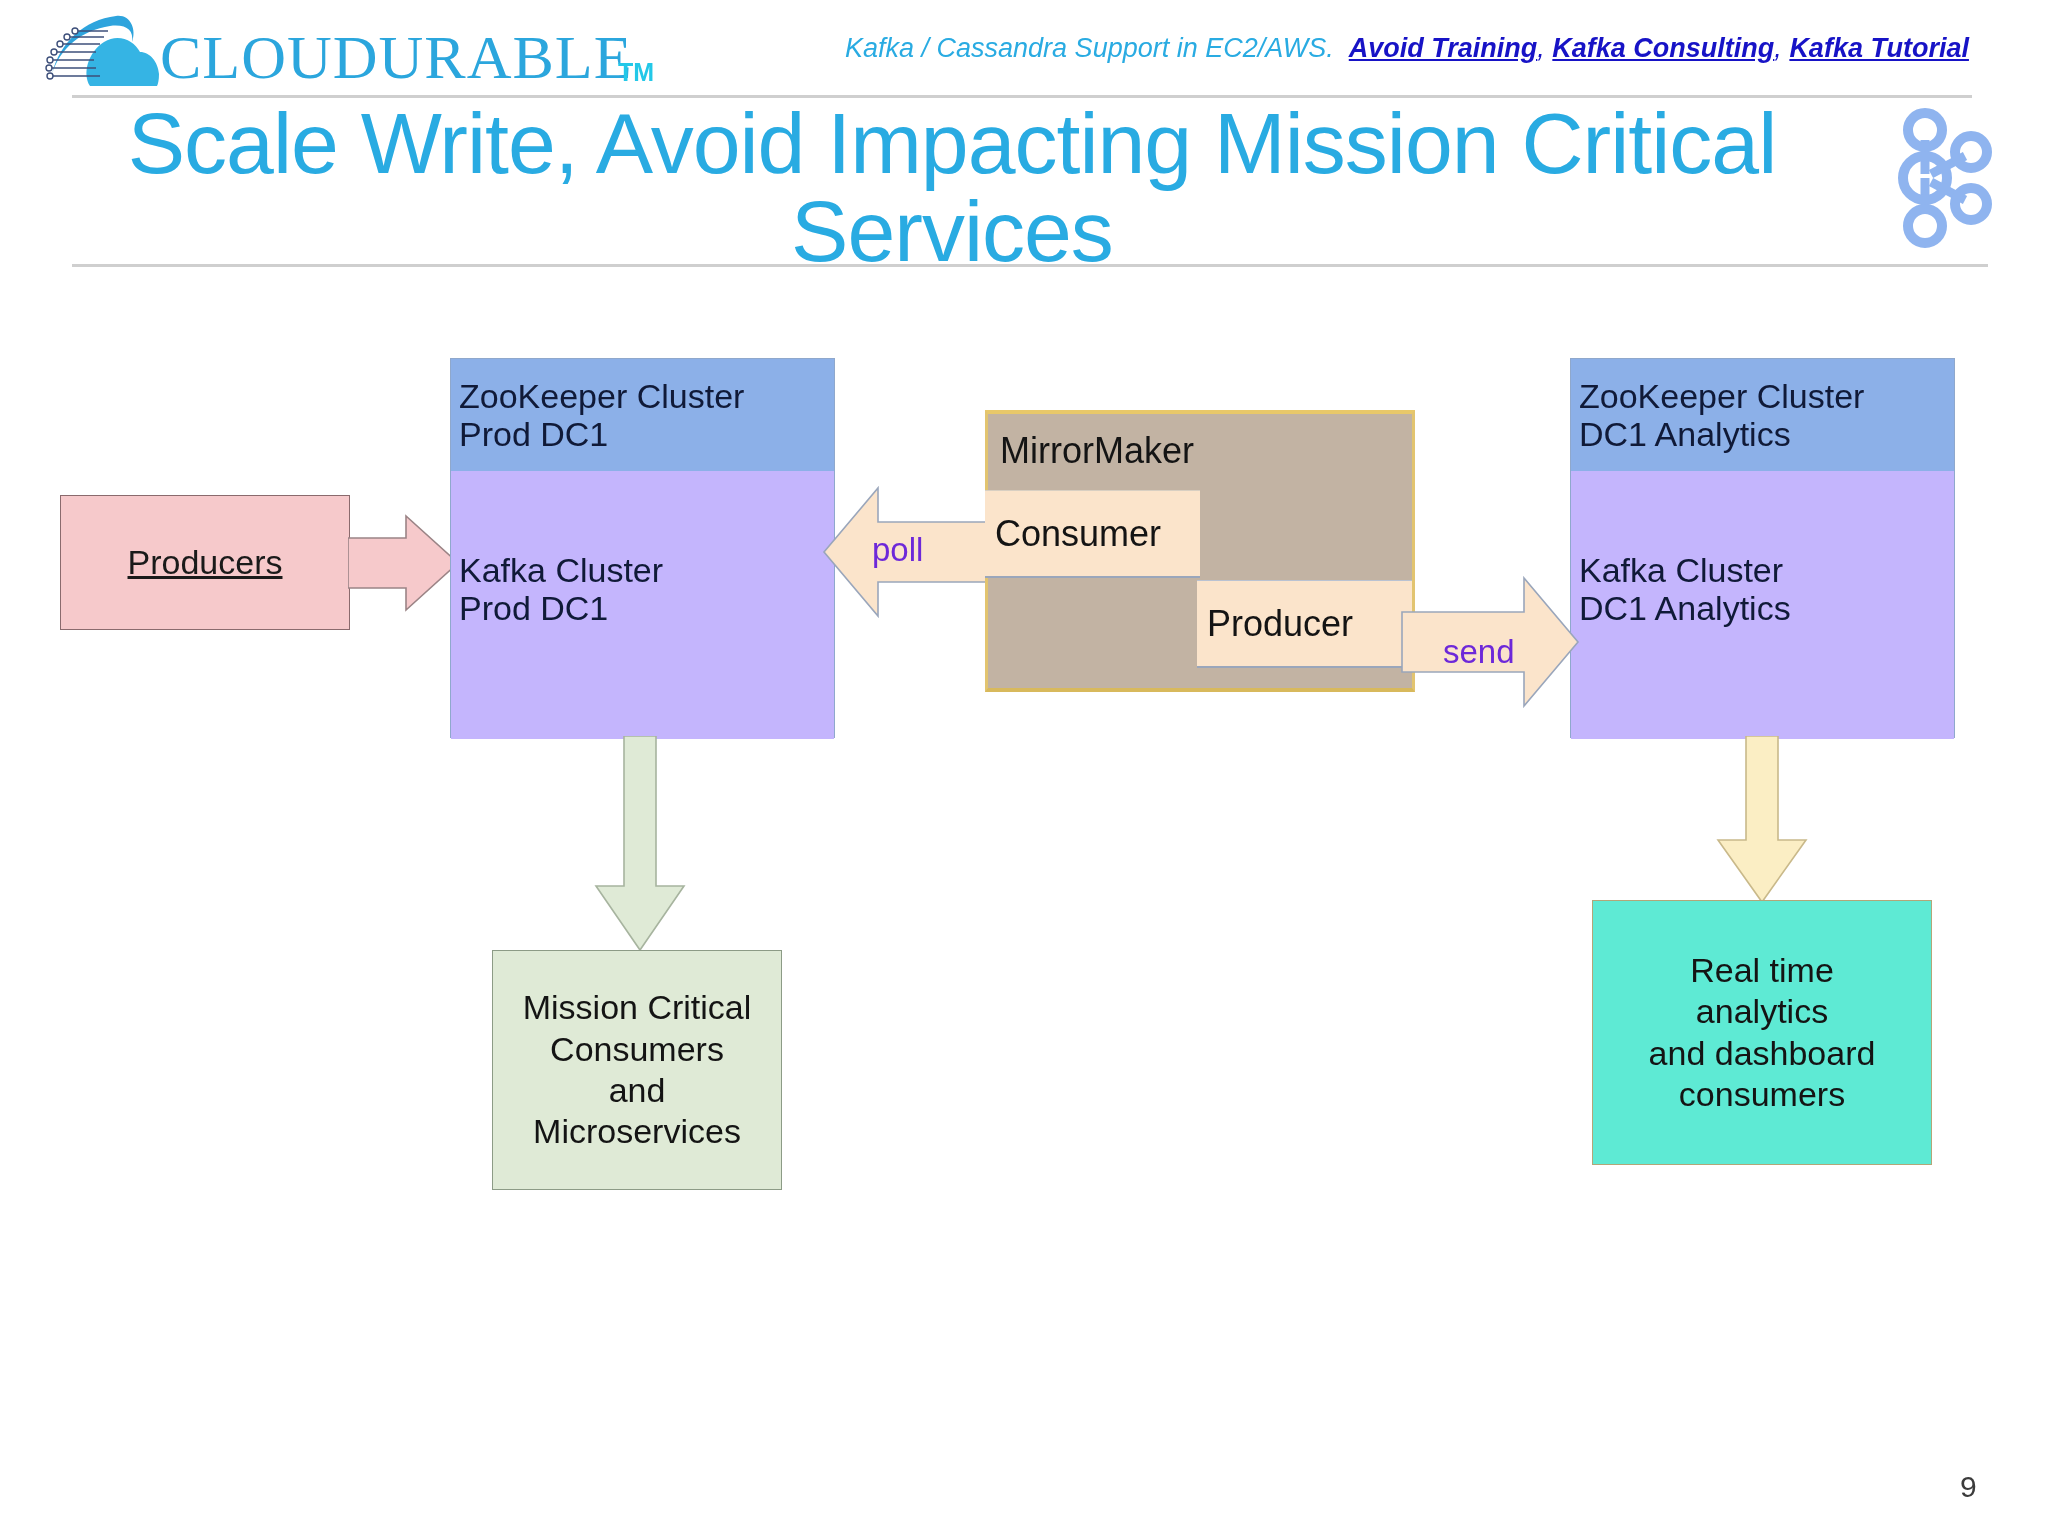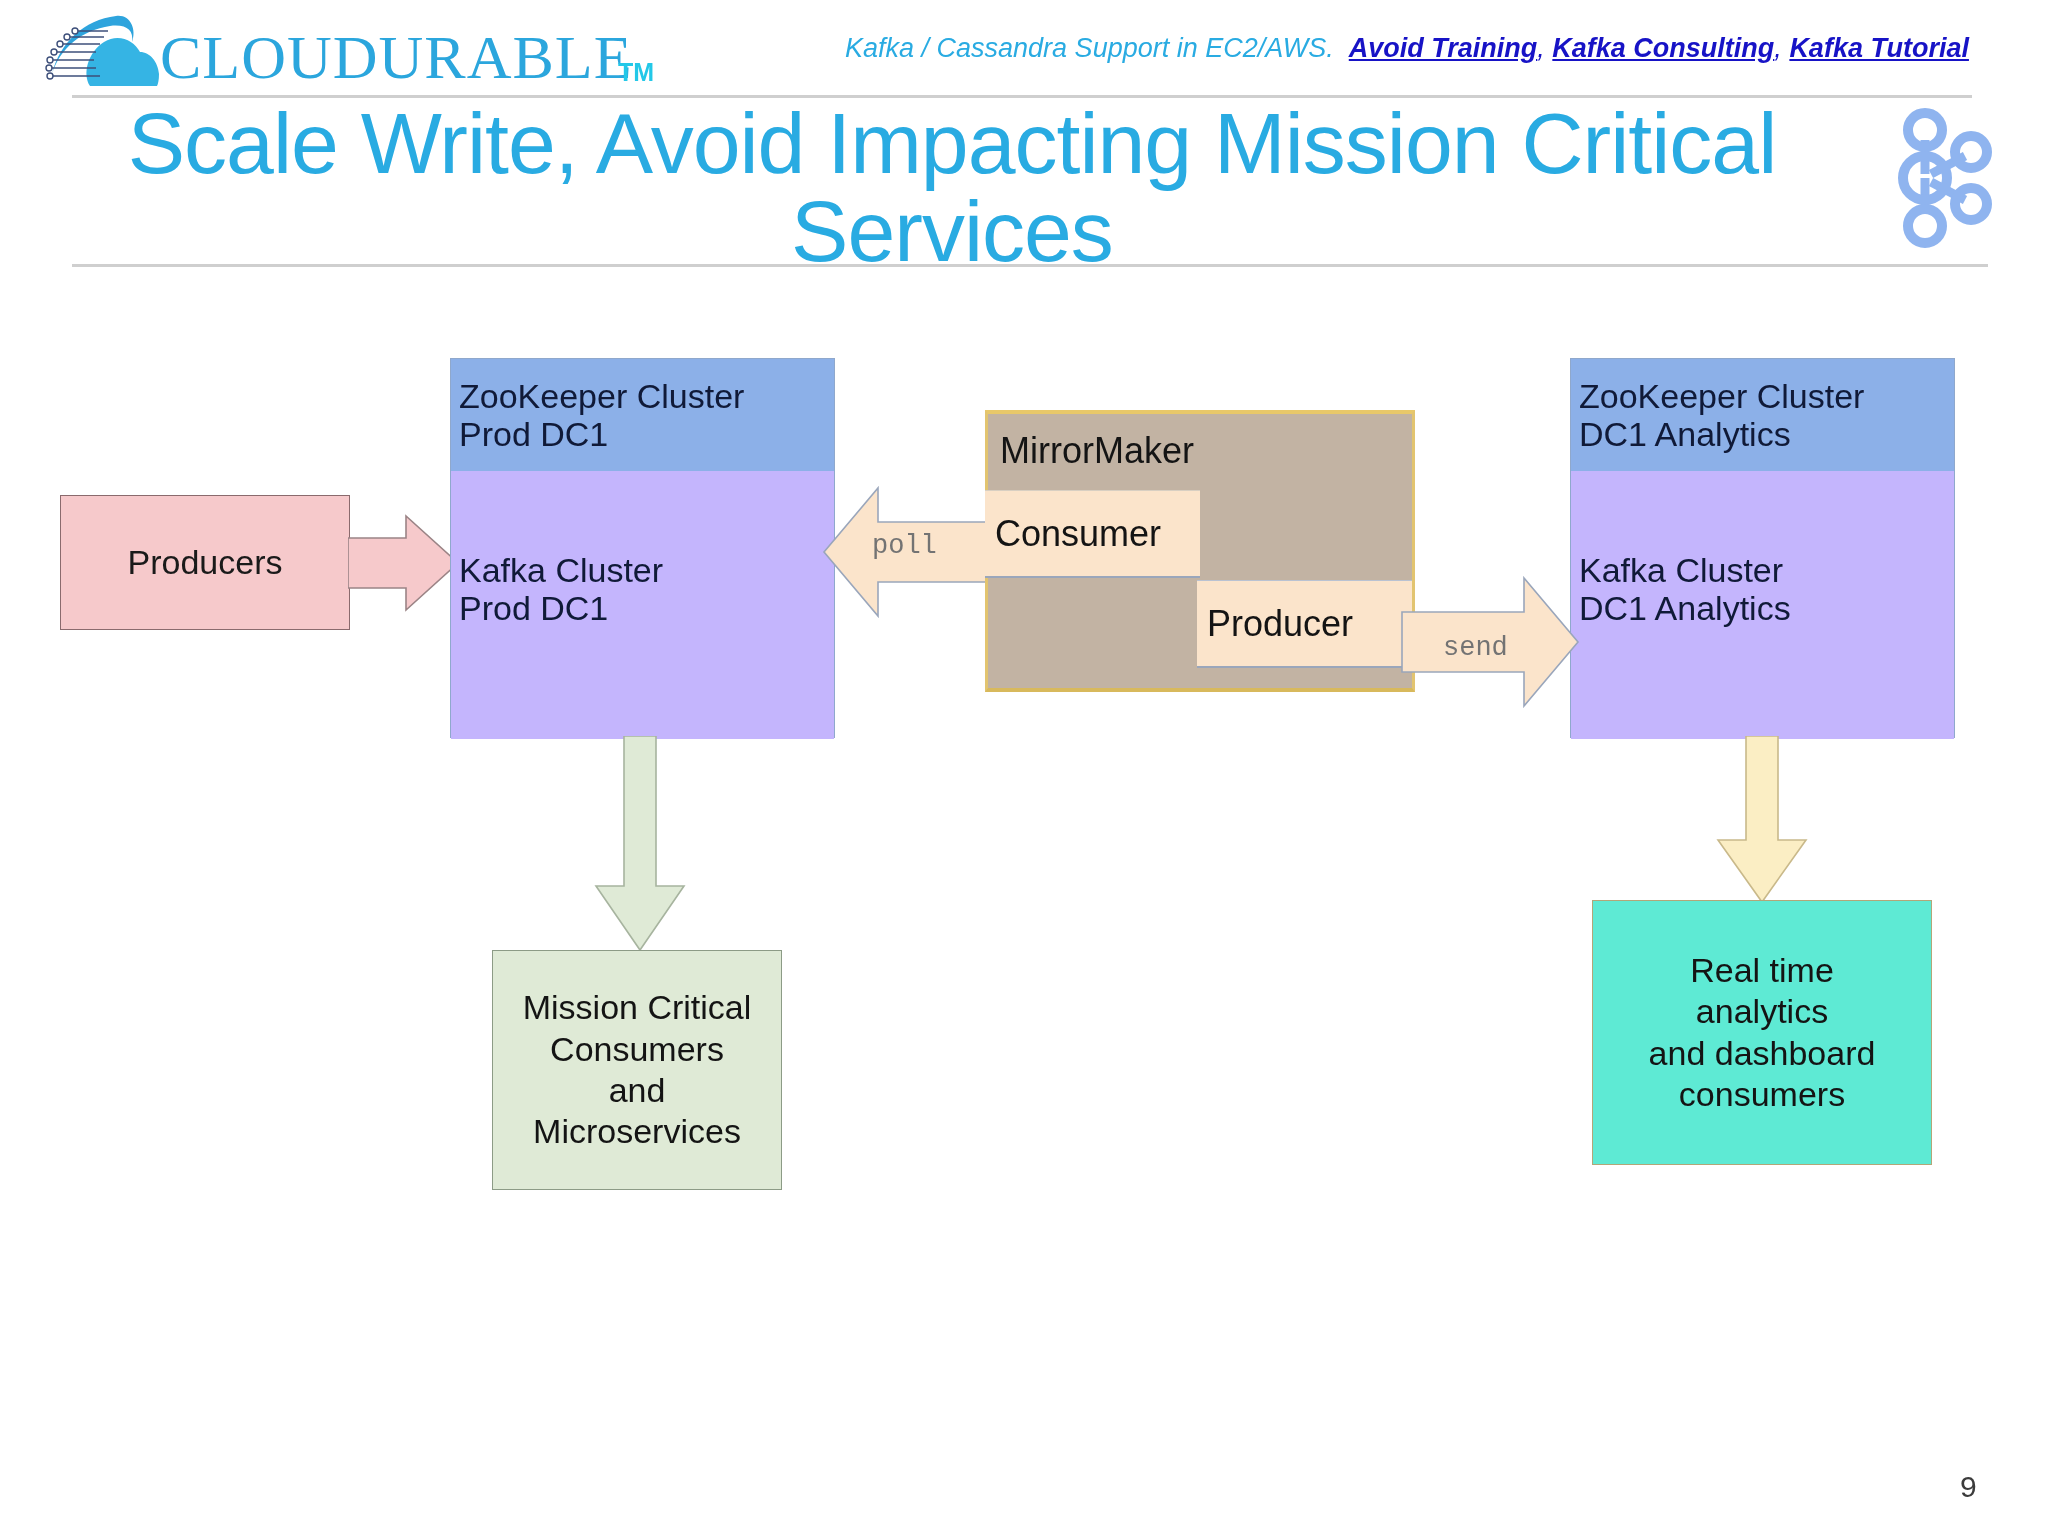--- a/index.html
+++ b/index.html
@@ -137,20 +137,21 @@
   #cluster-analytics .kf { height: 268px; padding-top: 80px; }
 
   
   #box-producers {
     left: 60px; top: 495px; width: 290px; height: 135px;
     background: #f6c9cb;
     border: 1px solid #8a6a6d;
     display: flex; align-items: center; justify-content: center;
     font-size: 34px;
     color: #1a1a1a;
+    text-decoration: underline;
   }
 
   
   #box-mirrormaker {
     left: 985px; top: 410px; width: 430px; height: 282px;
     background: #c2b3a3;
     border-top: 4px solid #e8c86a;
     border-bottom: 4px solid #d8b95c;
     border-left: 3px solid #e2c470;
     border-right: 3px solid #e2c470;
@@ -204,23 +205,23 @@
     line-height: 1.22;
     color: #141414;
     white-space: pre-line;
   }
 
   
   .arrow-svg { position: absolute; }
 
   .arrow-label {
     position: absolute;
-    font-size: 27px;
-    color: #737373;
-    font-family: Liberation Mono, monospace;
+    font-size: 33px;
+    color: #6d28d9;
+    font-family: Liberation Sans, sans-serif;
   }
   #label-poll { left: 872px; top: 531px; }
   #label-send { left: 1443px; top: 633px; }
 
   
   #page-number {
     position: absolute;
     left: 1960px; top: 1470px;
     font-size: 30px;
     color: #3b3b3b;

